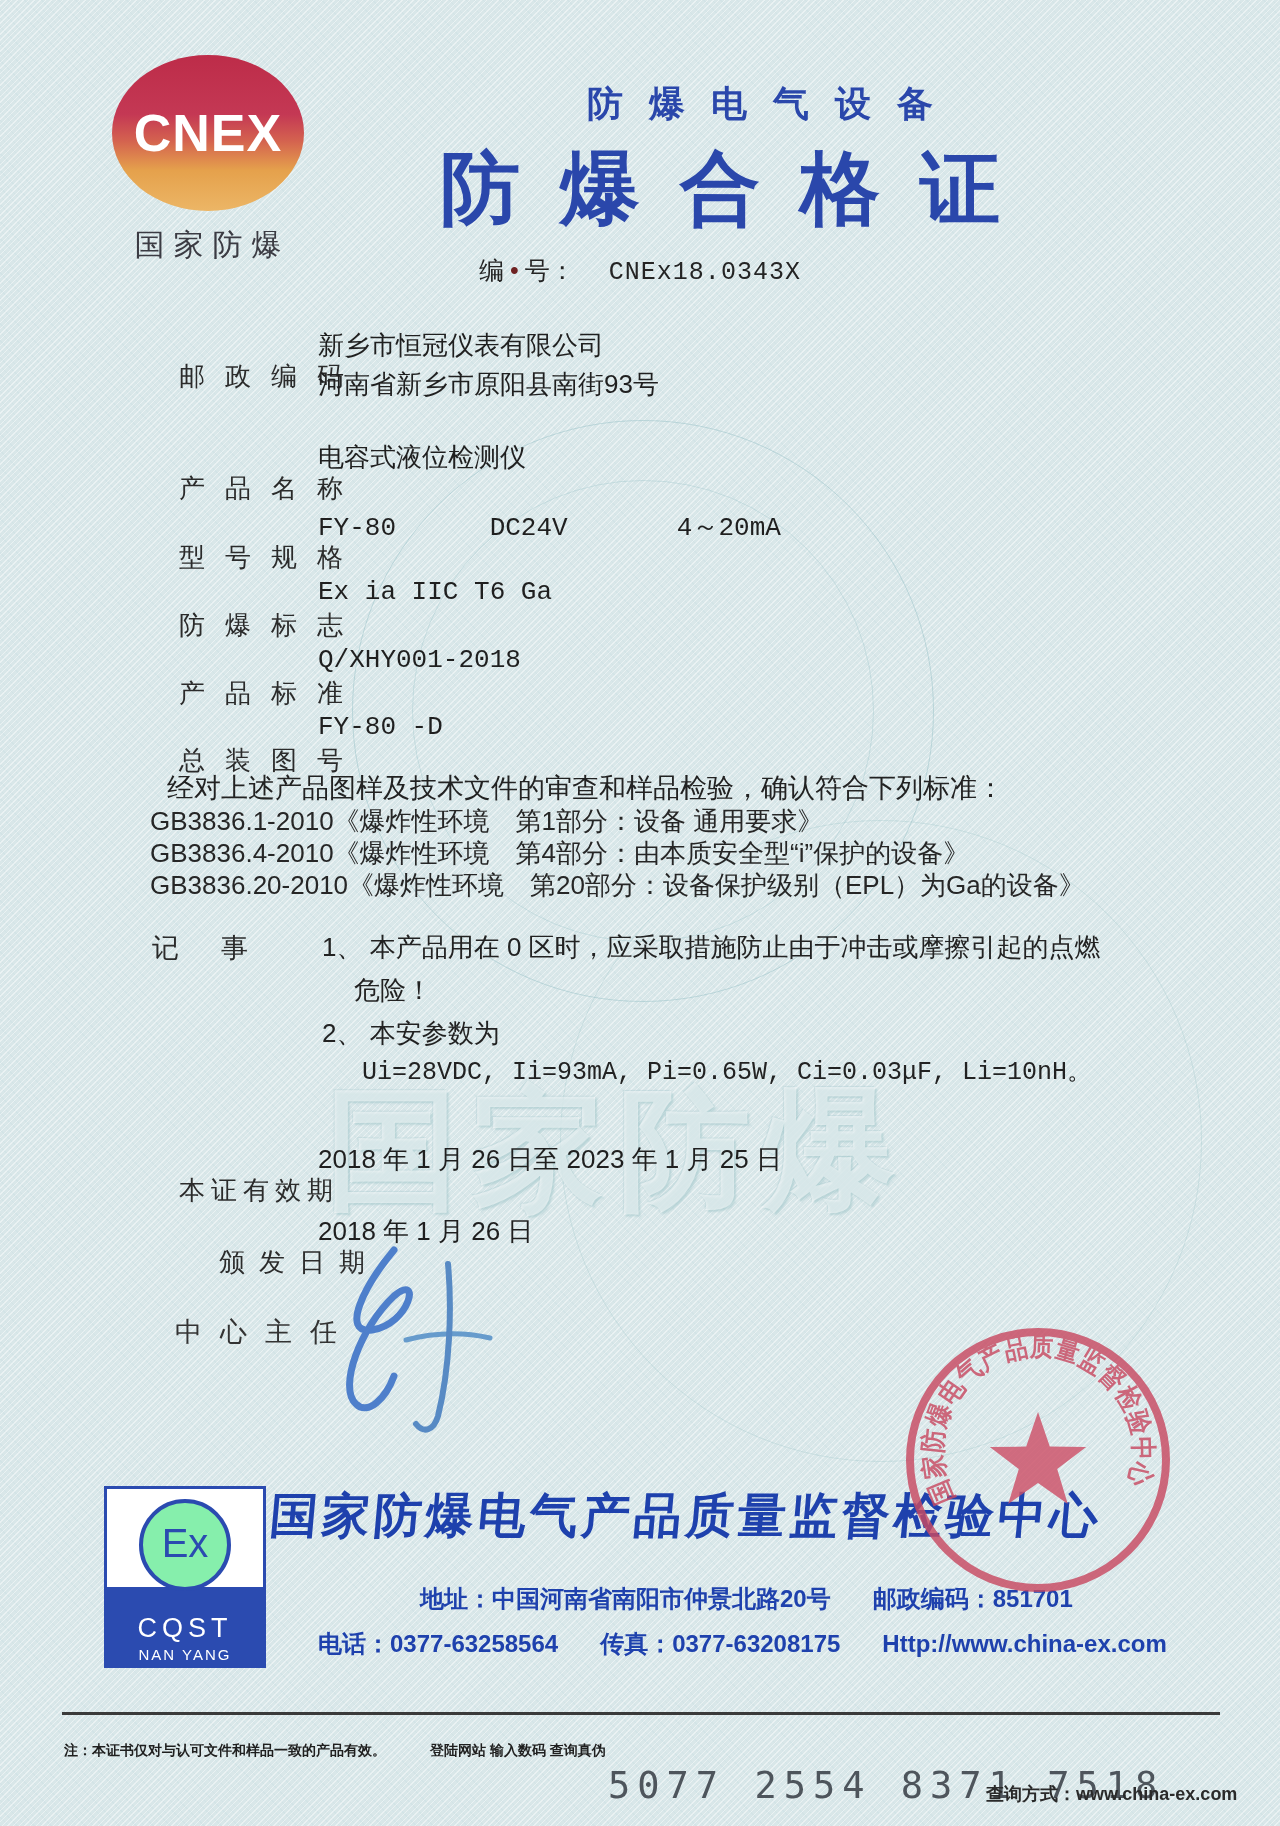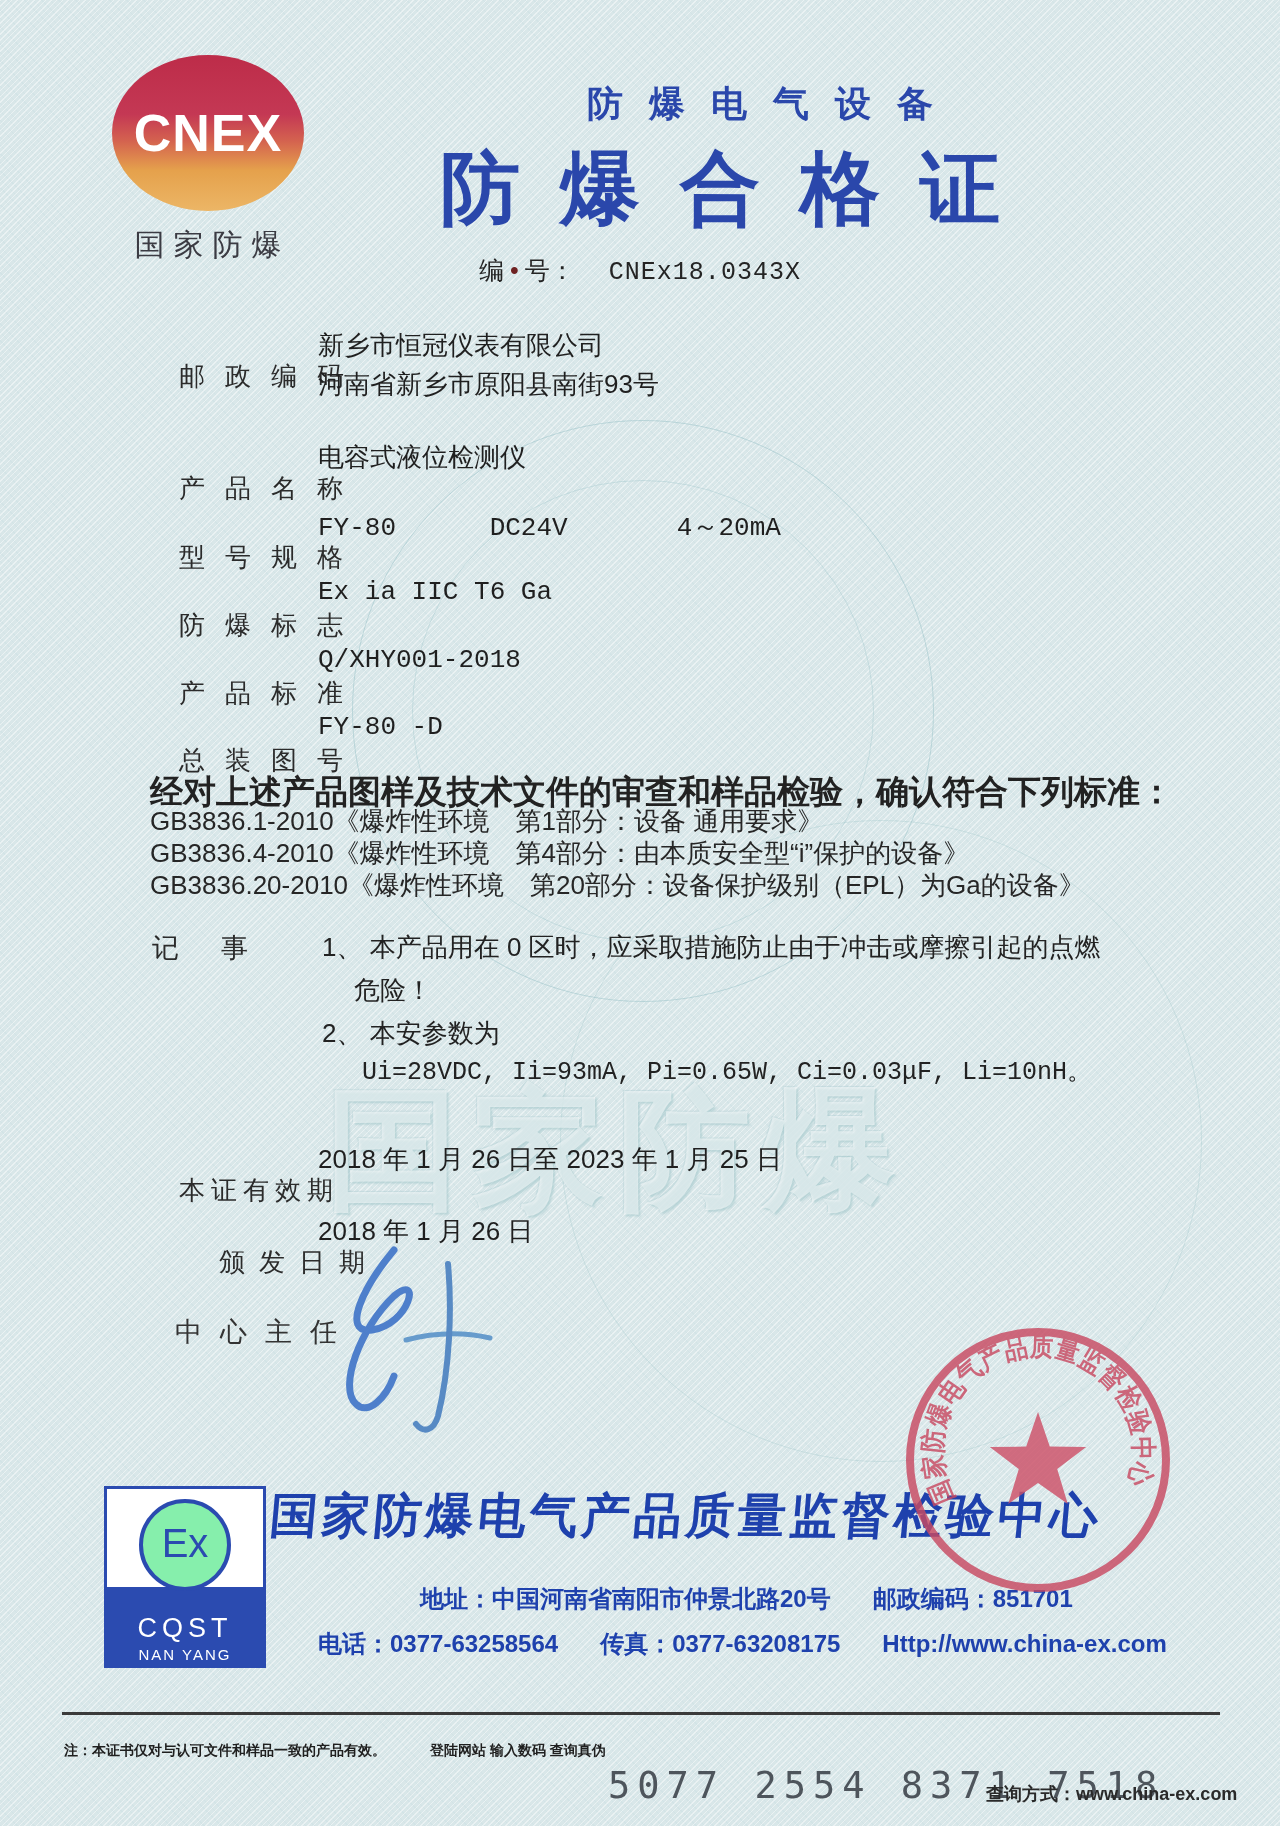--- a/index.html
+++ b/index.html
@@ -42,21 +42,21 @@
   }
   .cert-line { position:absolute; top:254px; left:0; right:0; text-align:center; z-index:1; font-size:25px; color:#242424; }
   .cert-line .bullet { color:#6e2222; margin:0 6px; }
   .cert-no { font-family:"Liberation Mono", monospace; margin-left:34px; letter-spacing:1px; }
 
   .row { position:absolute; left:150px; z-index:1; font-size:26px; white-space:pre; }
   .flabel { display:inline-block; color:#2b2b2b; letter-spacing:20px; vertical-align:top; }
   .mono { font-family:"Liberation Mono", monospace; }
   .val-x { position:absolute; left:318px; z-index:1; font-size:26px; white-space:pre; color:#1f1f1f; }
 
-  .intro { position:absolute; left:150px; top:770px; z-index:1; font-size:33px; font-weight:700; color:#222; }
+  .intro { position:absolute; left:167px; top:770px; z-index:1; font-size:27px; font-weight:400; color:#222; }
   .std-line { position:absolute; left:150px; z-index:1; font-size:26px; color:#262626; }
 
   .notes-label { position:absolute; left:152px; top:930px; z-index:1; font-size:27px; letter-spacing:42px; color:#2b2b2b; }
   .note1 { position:absolute; left:322px; top:930px; z-index:1; font-size:26px; }
   .note1b { position:absolute; left:354px; top:973px; z-index:1; font-size:26px; }
   .note2 { position:absolute; left:322px; top:1016px; z-index:1; font-size:26px; }
   .note2b { position:absolute; left:362px; top:1054px; z-index:1; font-size:25px; }
 
   .vrow-label { letter-spacing:6px; }
   .irow-label { letter-spacing:14px;margin-left:40px; }

